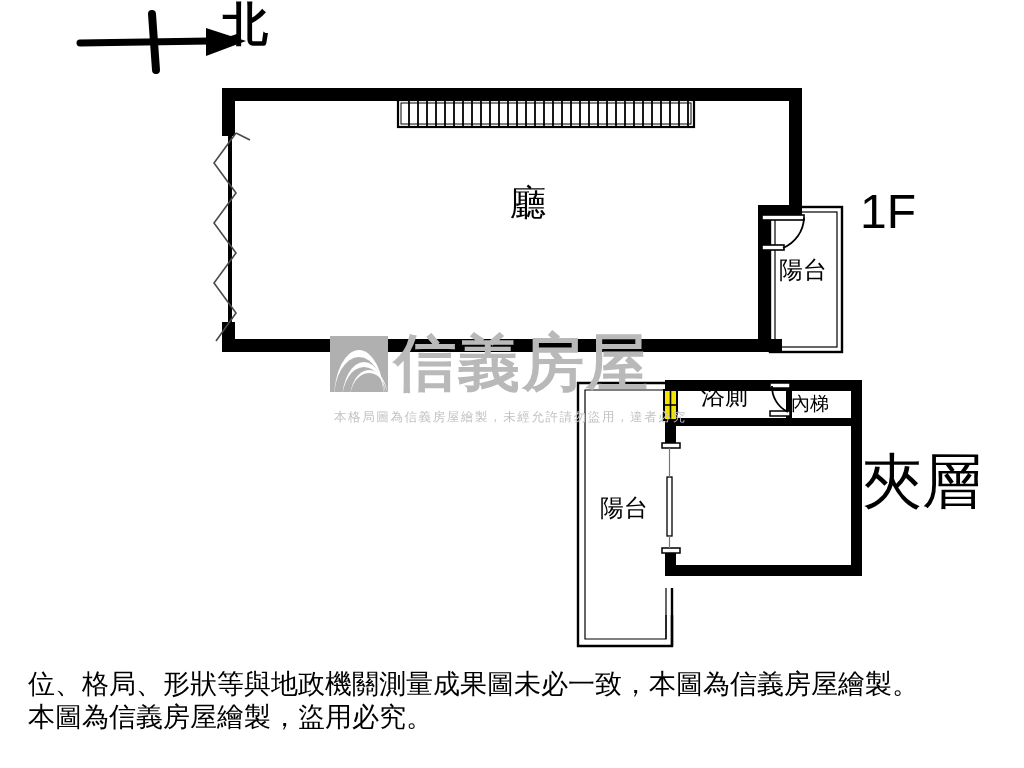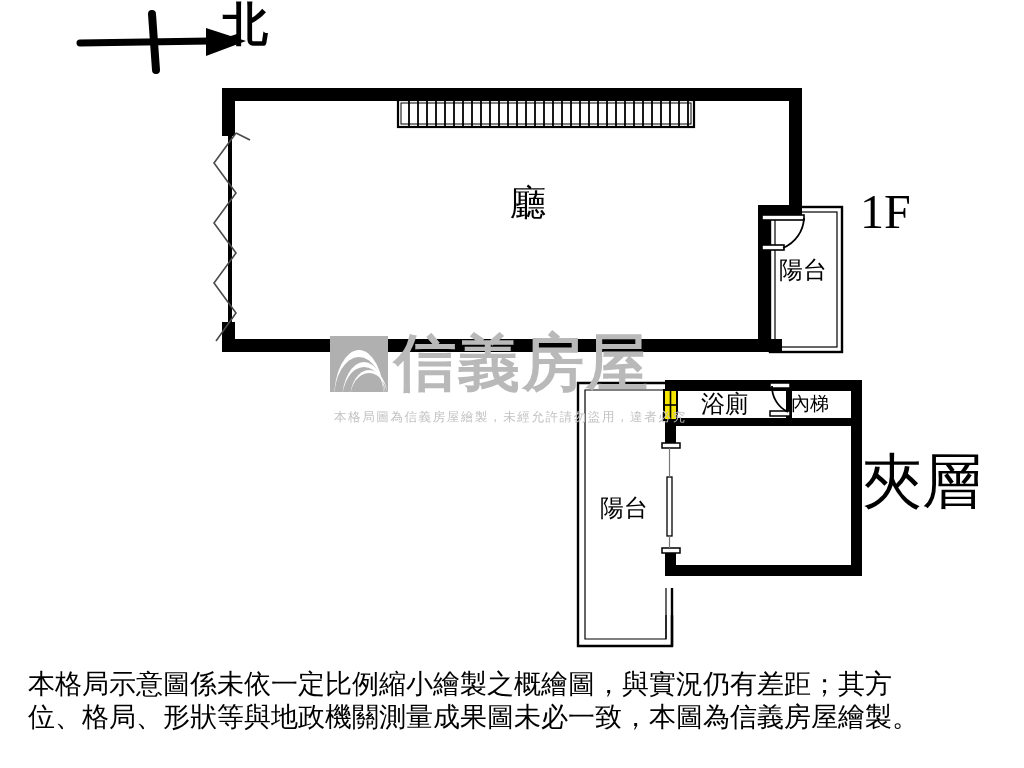--- a/index.html
+++ b/index.html
@@ -69,36 +69,36 @@
     font-size: 12.5px; line-height: 14px;
     letter-spacing: 1.6px;
     color: #c2c2c2;
     font-family: "DejaVu Sans", sans-serif;
     white-space: nowrap;
   }
 
   
   .floor-label {
     position: absolute;
-    font-family: Liberation Serif, serif;
+    font-family: Liberation Sans, sans-serif;
     color: #000;
   }
   #label-1f { left: 860px; top: 188px; font-size: 48px; line-height: 48px; }
   #label-mezz { left: 862px; top: 460px; font-size: 60px; line-height: 44px; font-weight: 400; }
 
   
   .room-label {
     position: absolute;
     font-family: "Liberation Serif", "DejaVu Serif", serif;
     color: #000;
     white-space: nowrap;
   }
   #room-hall   { left: 510px; top: 185px; font-size: 36px; line-height: 36px; }
   #room-bal-1f { left: 779px; top: 258px; font-size: 24px; line-height: 24px; }
-  #room-bath   { left: 701px; top: 392px; font-size: 24px; line-height: 24px; }
+  #room-bath   { left: 701px; top: 384px; font-size: 24px; line-height: 24px; }
   #room-stair  { left: 791px; top: 392px; font-size: 19px; line-height: 24px; }
   #room-bal-mz { left: 600px; top: 496px; font-size: 24px; line-height: 24px; }
 
   
   #disclaimer {
     position: absolute;
     left: 28px; top: 668px;
     width: 966px;
     font-family: "Liberation Serif", "DejaVu Serif", serif;
     font-size: 27px;
@@ -269,15 +269,15 @@
 <div class="floor-label" id="label-1f">1F</div>
 <div class="floor-label" id="label-mezz">夾層</div>
 
 <div class="room-label" id="room-hall">廳</div>
 <div class="room-label" id="room-bal-1f">陽台</div>
 <div class="room-label" id="room-bath">浴廁</div>
 <div class="room-label" id="room-stair">內梯</div>
 <div class="room-label" id="room-bal-mz">陽台</div>
 
 <div id="disclaimer">
-  <div>本格局示意圖係未依一定比例縮小繪製之概繪圖，與實況仍有差距；其方</div>
   <div>位、格局、形狀等與地政機關測量成果圖未必一致，本圖為信義房屋繪製。</div>
+  <div>本圖為信義房屋繪製，盜用必究。</div>
 </div>
 
 </body></html>

